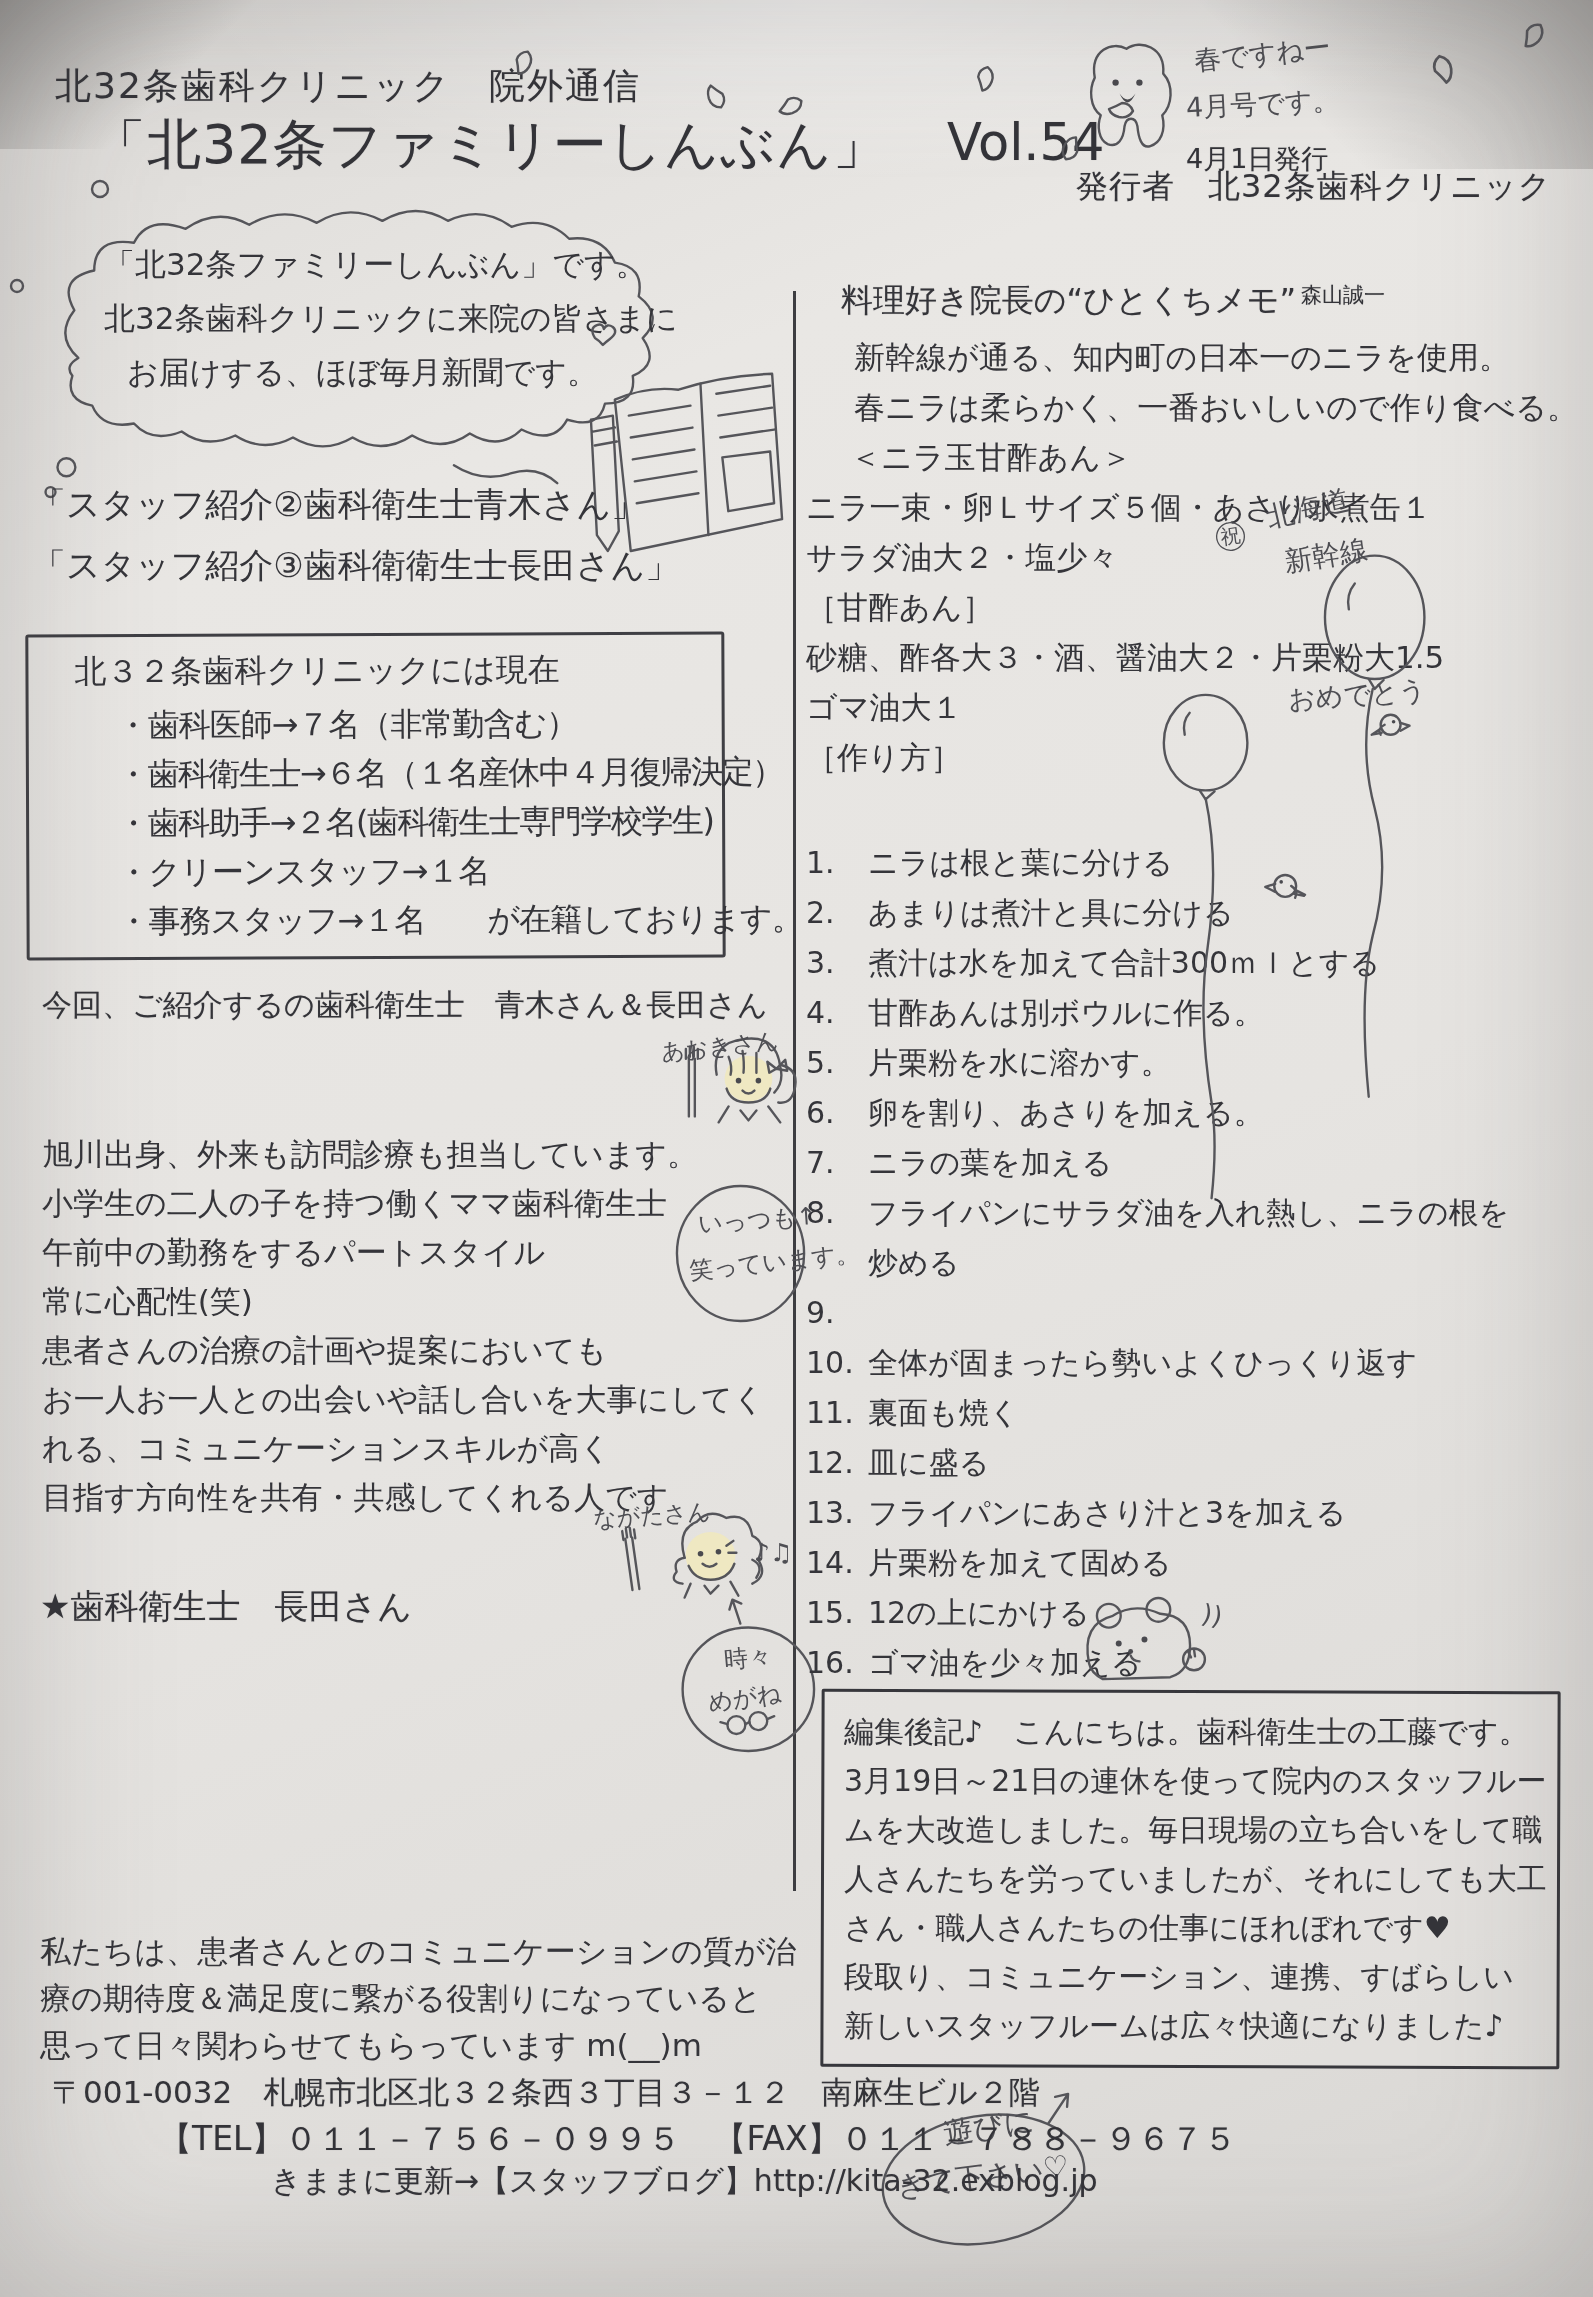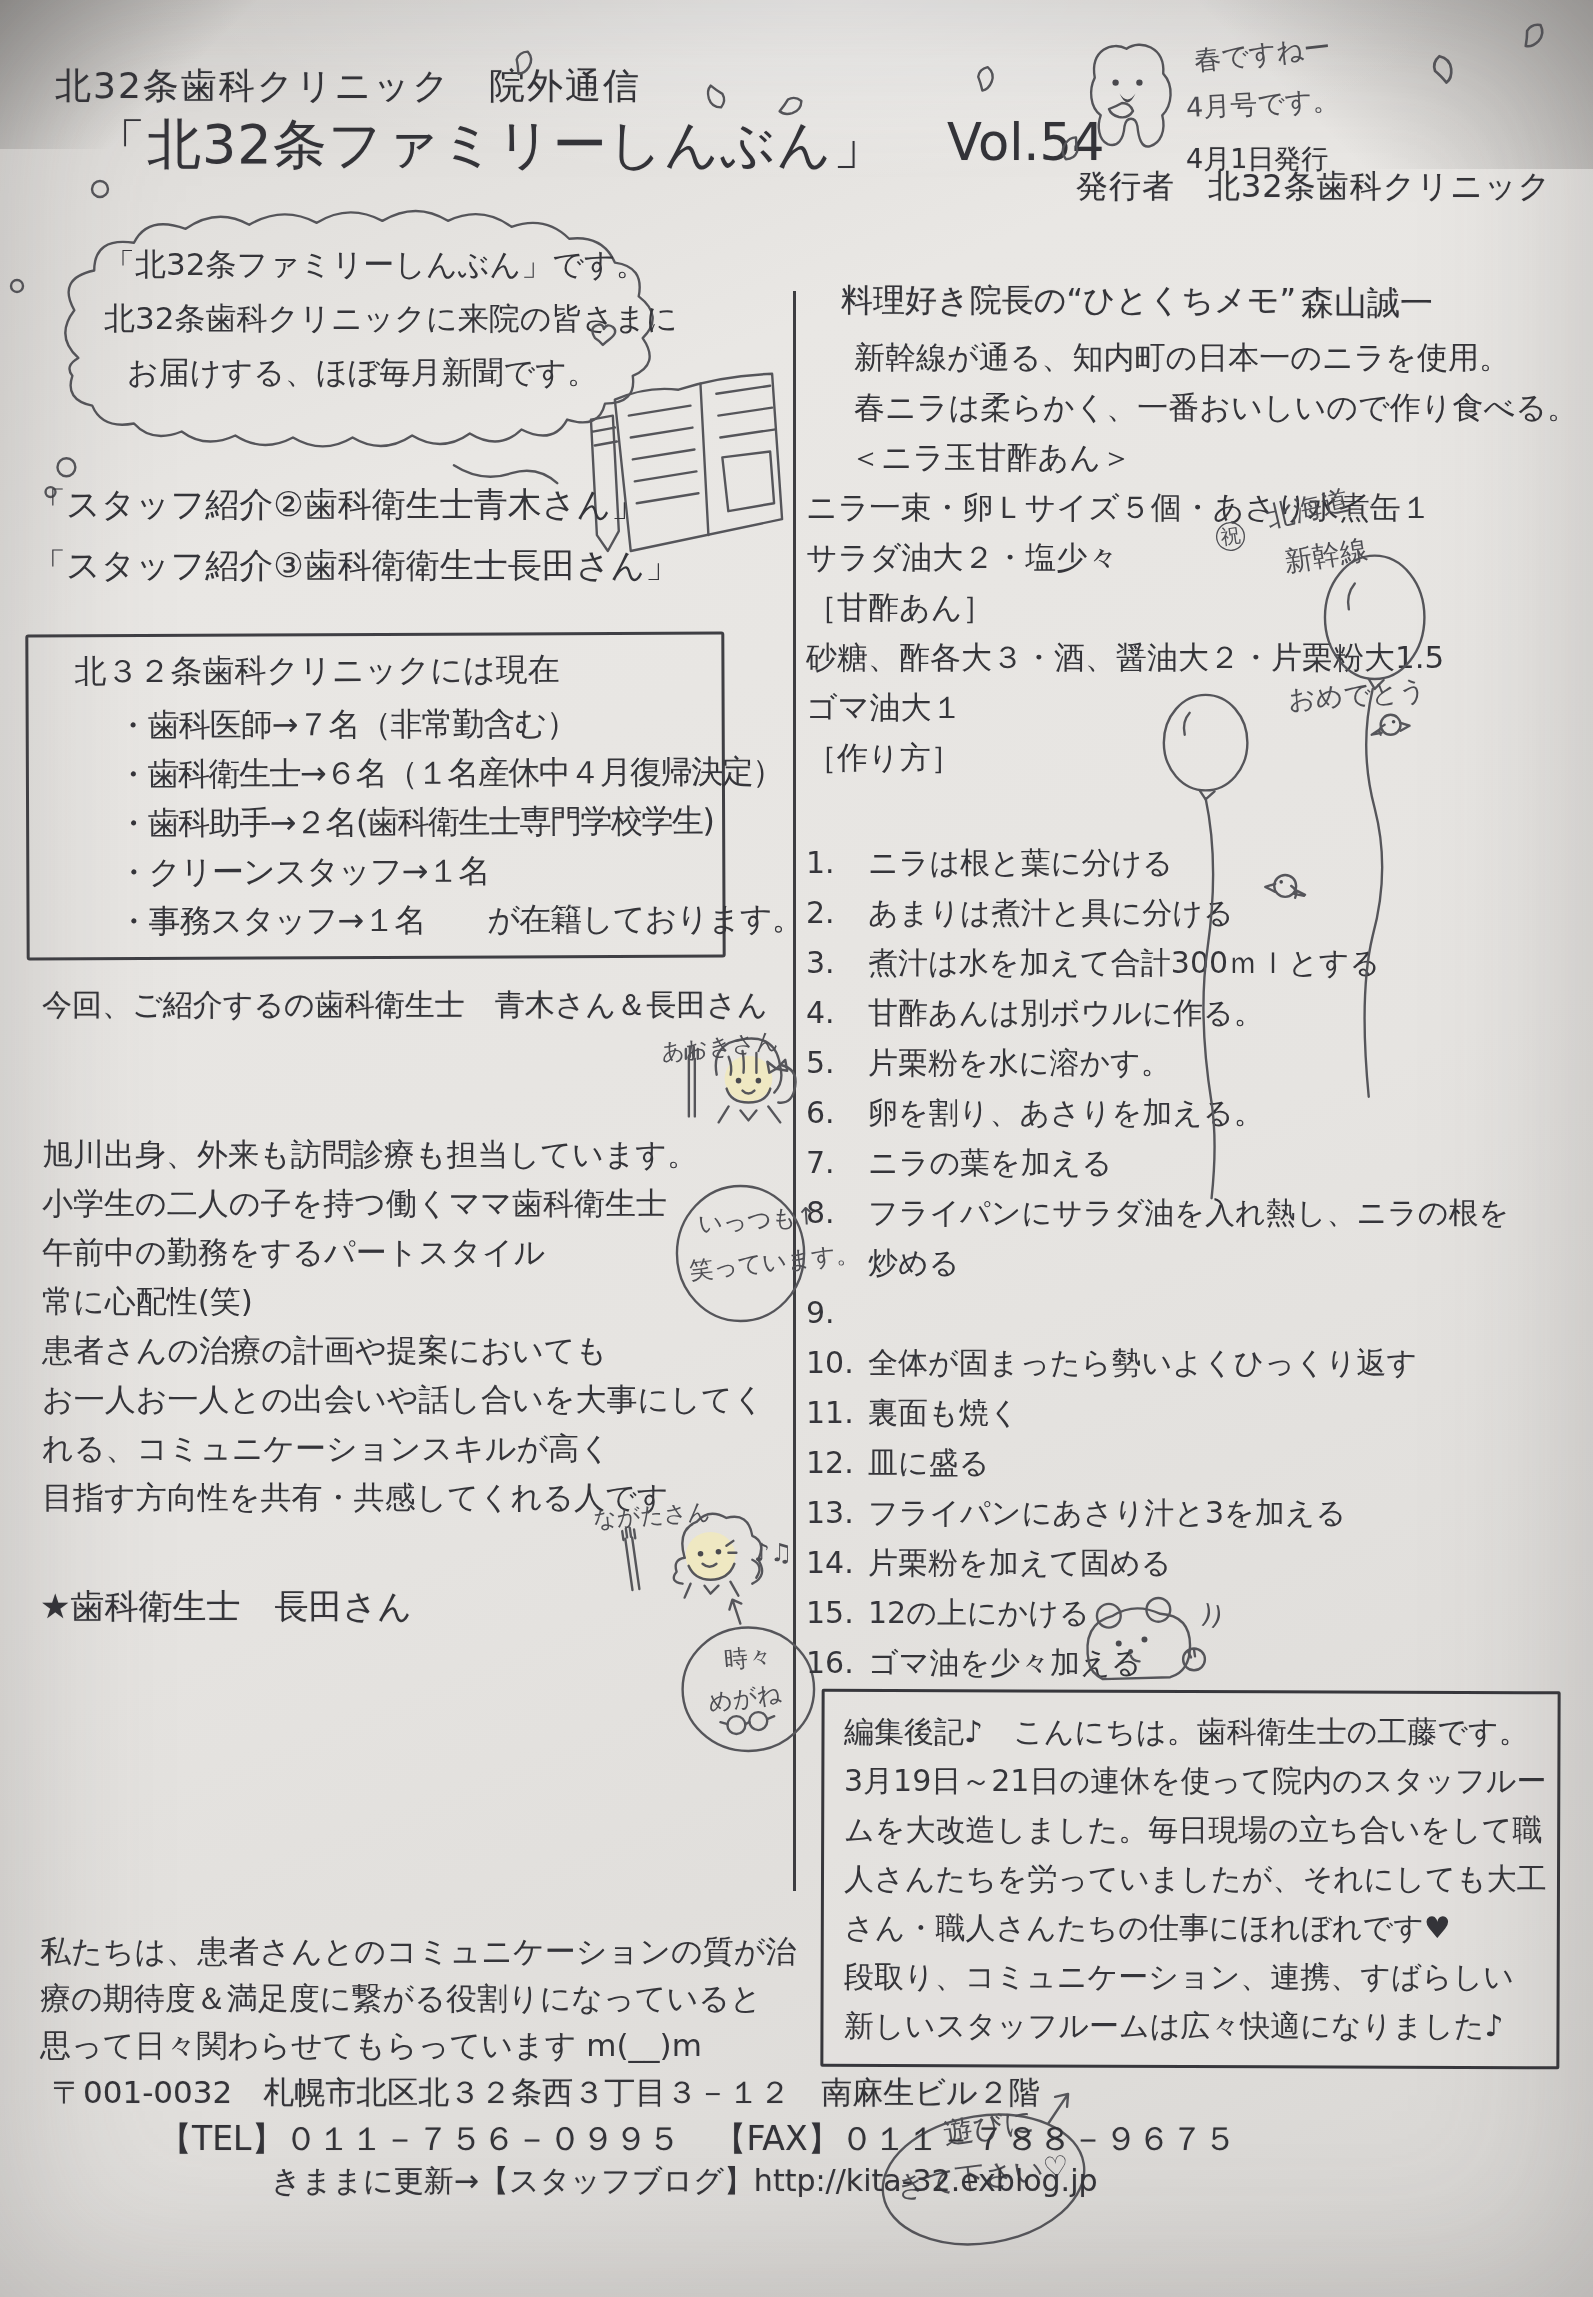--- a/index.html
+++ b/index.html
@@ -192,21 +192,21 @@
 
   <div class="t" style="left:40px;top:1584px;font-size:34px;">★歯科衛生士　長田さん</div>
 
   <div class="stack b" style="left:40px;top:1928px;font-size:31px;line-height:47px;">
     <p>私たちは、患者さんとのコミュニケーションの質が治</p>
     <p>療の期待度＆満足度に繋がる役割りになっていると</p>
     <p>思って日々関わらせてもらっています m(__)m</p>
   </div>
 
   <div class="t b" style="left:809px;top:279px;font-size:32px;margin-left:32px;">料理好き院長の“ひとくちメモ”</div>
-  <div class="t" style="left:1301px;top:281px;font-size:33px;">森山誠一</div>
+  <div class="t" style="left:1301px;top:281px;font-size:21px;">森山誠一</div>
 
   <div class="rbody">
     <div class="i1">新幹線が通る、知内町の日本一のニラを使用。</div>
     <div class="i1">春ニラは柔らかく、一番おいしいので作り食べる。</div>
     <div class="i2">＜ニラ玉甘酢あん＞</div>
     <div>ニラ一束・卵Ｌサイズ５個・あさり水煮缶１</div>
     <div>サラダ油大２・塩少々</div>
     <div>［甘酢あん］</div>
     <div>砂糖、酢各大３・酒、醤油大２・片栗粉大1.5</div>
     <div>ゴマ油大１</div>

